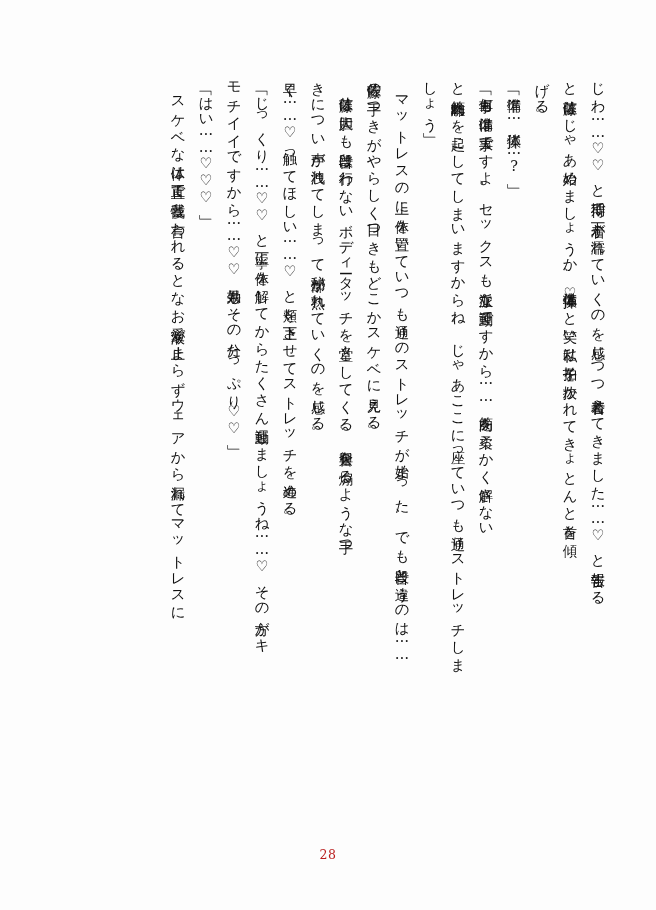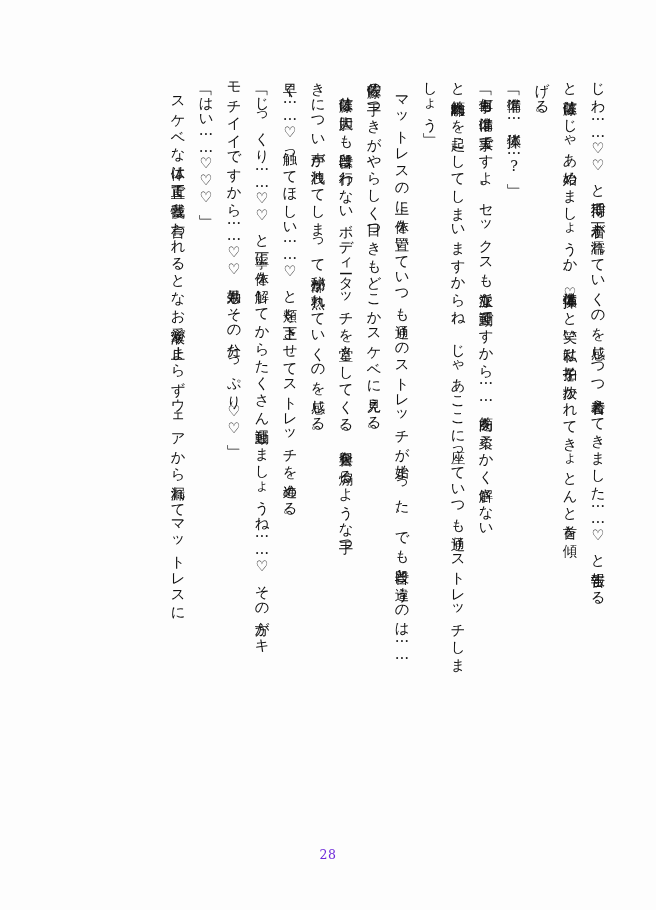--- a/index.html
+++ b/index.html
@@ -48,21 +48,21 @@
     padding-top: 14px;
   }
   .page-number {
     position: absolute;
     bottom: 48px;
     left: 0;
     right: 0;
     text-align: center;
     font-size: 12.5px;
     font-family: "DejaVu Serif", "Liberation Serif", serif;
-    color: #6d28d9;
+    color: #b91c1c;
     letter-spacing: 0.5px;
   }
 </style>
 </head>
 <body>
 
 <div class="page">
 
   <div class="text-block">
     <div class="line">じわ……♡♡と期待で下着が濡れていくのを感じつつ着替えてきました……♡と報告する</div>

